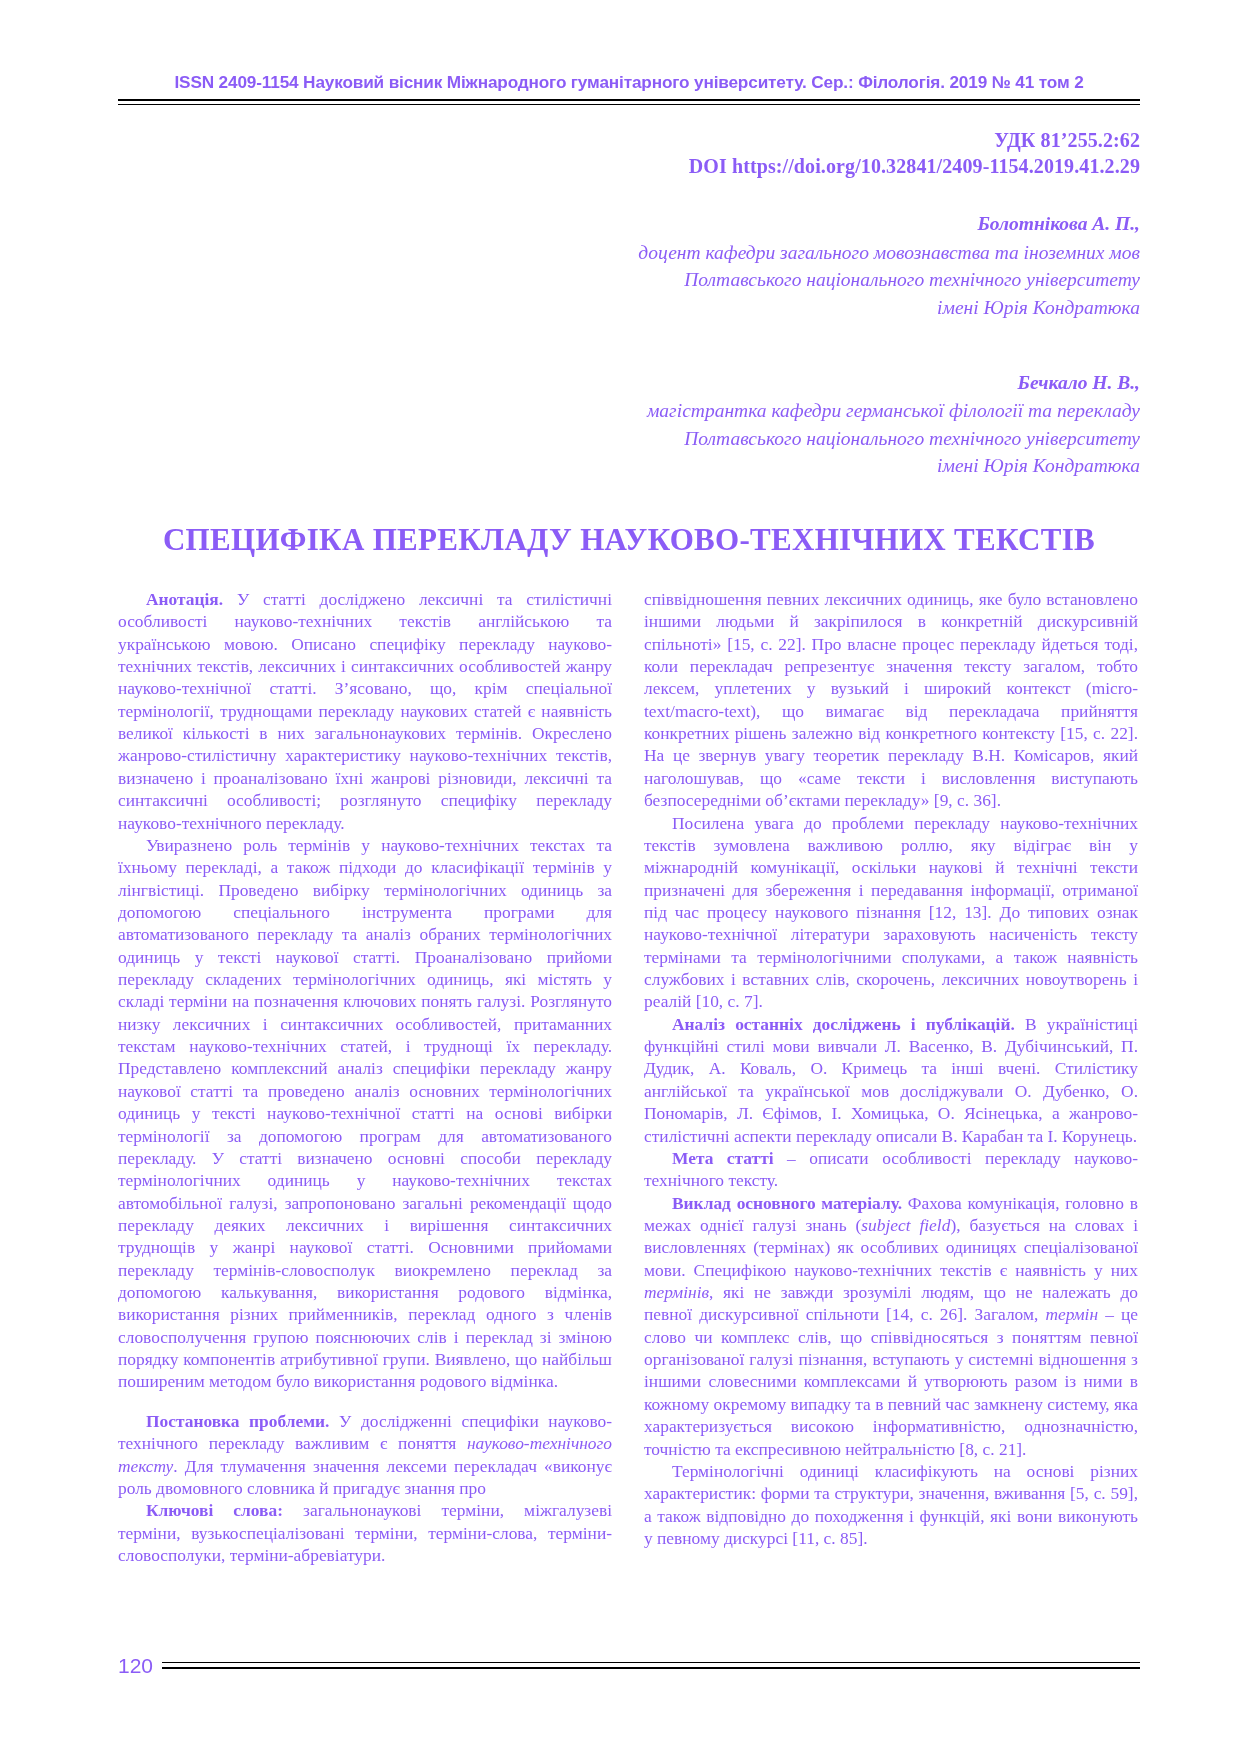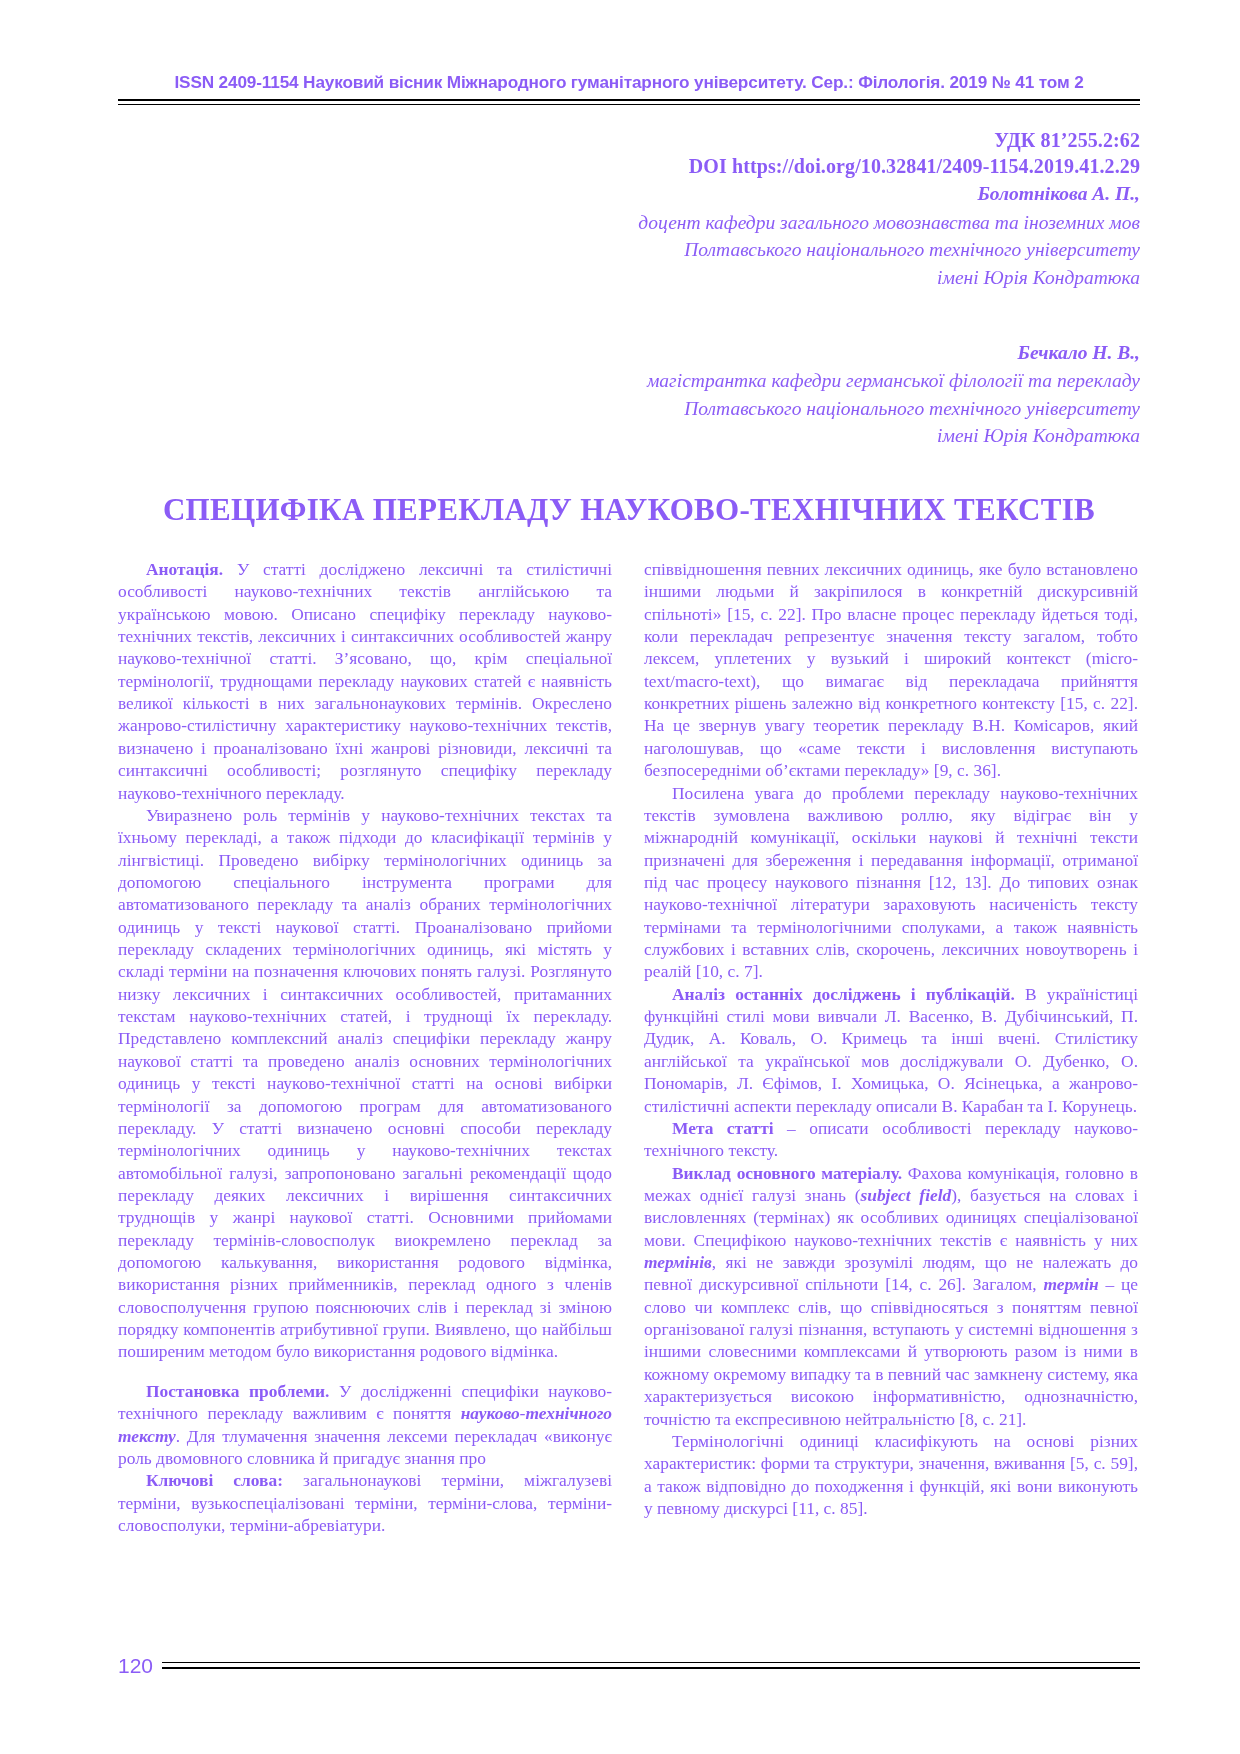--- a/index.html
+++ b/index.html
@@ -39,21 +39,21 @@
   
   .udk-block {
     text-align: right;
     font-size: 20px;
     font-weight: 700;
     line-height: 1.32;
     letter-spacing: 0.1px;
   }
 
   
-  .author-group { text-align: right; }
+  .author-group { text-align: right; margin-top: 30px; }
   .author-group.second { margin-top: 46px; }
   .author-name {
     font-style: italic;
     font-weight: 700;
     font-size: 19.5px;
     line-height: 1.5;
   }
   .author-line {
     font-style: italic;
     font-size: 19.5px;
@@ -84,21 +84,21 @@
     margin: 0;
     text-align: justify;
     text-justify: inter-word;
     font-size: 17.4px;
     line-height: 1.285;
     text-indent: 28px;
     hyphens: manual;
   }
   p.para.noindent { text-indent: 0; }
   b.lead { font-weight: 700; }
-  i.it { font-style: italic; font-weight: bold; }
+  i.it { font-style: italic; }
 
   
   .footer {
     position: absolute;
     left: 118px;
     right: 100px;
     bottom: 78px;
     display: flex;
     align-items: center;
     gap: 9px;

